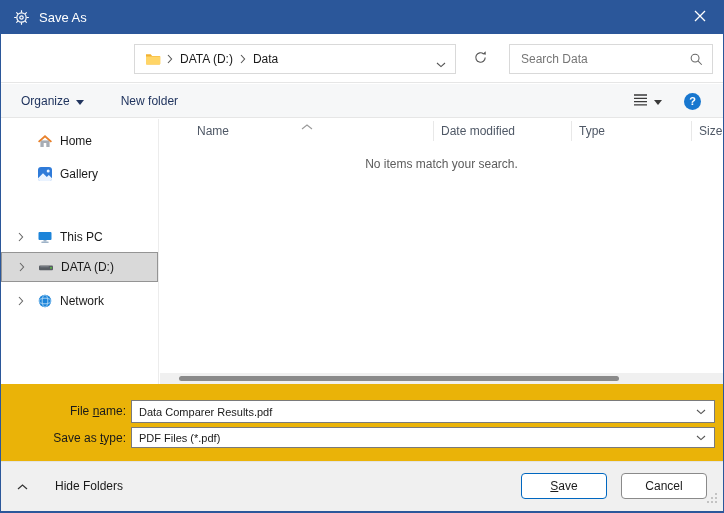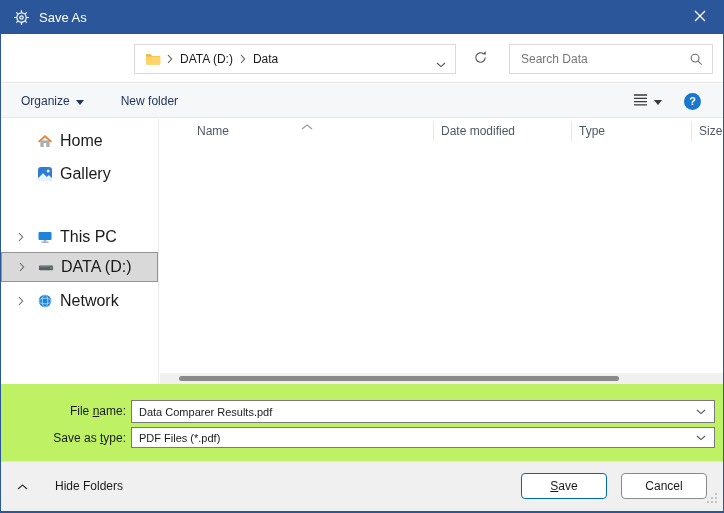--- a/index.html
+++ b/index.html
@@ -44,38 +44,38 @@
   .tb-right{ position:absolute; right:0; top:0; height:34px; display:flex; align-items:center; }
   .view-btn{ display:flex; align-items:center; gap:5px; margin-right:22px; }
   .help-btn{ width:17px; height:17px; border-radius:50%; background:#1877cf; color:#fff;
     font-size:11px; font-weight:bold; display:flex; align-items:center; justify-content:center;
     margin-right:22px; }
   
   .main{ position:absolute; left:0; top:118px; right:0; height:265px; background:#fff; }
   .sidebar{ position:absolute; left:0; top:0; width:158px; height:100%; background:#fff;
     border-right:1px solid #ececec; }
   .side-item{ position:absolute; left:0; width:157px; height:24px; display:flex;
-    align-items:center; font-size:16px; color:#1a1a1a; }
+    align-items:center; font-size:12px; color:#1a1a1a; }
   .side-item .tree-chev{ position:absolute; left:17px; display:flex; }
   .side-item .ic{ position:absolute; left:36px; display:flex; }
   .side-item .lbl{ position:absolute; left:59px; }
   .side-item.selected-bg{ background:#d9d9d9; border:1px solid #949494; height:30px; }
   
   .list{ position:absolute; left:159px; top:0; right:0; height:100%; background:#fff;text-decoration:underline; }
   .list-header{ position:absolute; left:0; top:0; right:0; height:24px; }
   .col-label{ position:absolute; top:5px; font-size:12px; color:#4f5866; }
   .col-sep{ position:absolute; top:2px; width:1px; height:20px; background:#e8e8e8; }
   .sort-caret{ position:absolute; left:141px; top:0px; }
   .empty-msg{ position:absolute; left:0; right:0; top:38px; text-align:center;
     color:#5c5c5c; font-size:12px; }
   .hscroll-track{ position:absolute; left:159px; top:254px; right:0; height:11px; background:#f0f0f0; }
   .hscroll-thumb{ position:absolute; left:19px; top:3px; width:440px; height:5px;
     background:#8a8a8a; border-radius:3px; }
   
-  .fields{ position:absolute; left:0; top:383px; right:0; height:77px; background:#bef264;padding-left:15px; }
+  .fields{ position:absolute; left:0; top:383px; right:0; height:77px; background:#eab308;padding-left:15px; }
   .field-label{ position:absolute; width:120px; text-align:right; font-size:12px; color:#1a1a1a; }
   .mn{ text-decoration:underline; }
   .field-box{ position:absolute; left:130px; width:584px; background:#fff;
     border:1px solid #7a7a7a; display:flex; align-items:center; }
   .field-box input{ border:none; outline:none; flex:1; height:100%; padding:0 24px 0 7px;
     font-family:"Liberation Sans",sans-serif; font-size:11px; color:#1a1a1a; background:transparent; }
   .box-chev{ position:absolute; right:8px; top:50%; transform:translateY(-50%); display:flex; }
   
   .footer{ position:absolute; left:0; top:460px; right:0; bottom:0; background:#f0f0f0;
     border-top:1px solid #e3e3e3; }
@@ -292,20 +292,21 @@
             </svg>
         </span>
         <span class="col-label" style="left:37px;">Name</span>
         <span class="col-sep" style="left:273px;"></span>
         <span class="col-label" style="left:281px;">Date modified</span>
         <span class="col-sep" style="left:411px;"></span>
         <span class="col-label" style="left:419px;">Type</span>
         <span class="col-sep" style="left:531px;"></span>
         <span class="col-label" style="left:539px;">Size</span>
       </div>
+      <div class="empty-msg">No items match your search.</div>
     </div>
 
     <div class="hscroll-track">
       <div class="hscroll-thumb"></div>
     </div>
   </div>
 
   <div class="fields">
     <div class="field-label" style="left:5px; top:20px;">
       <span>File </span><span class="mn">n</span><span>ame:</span>

